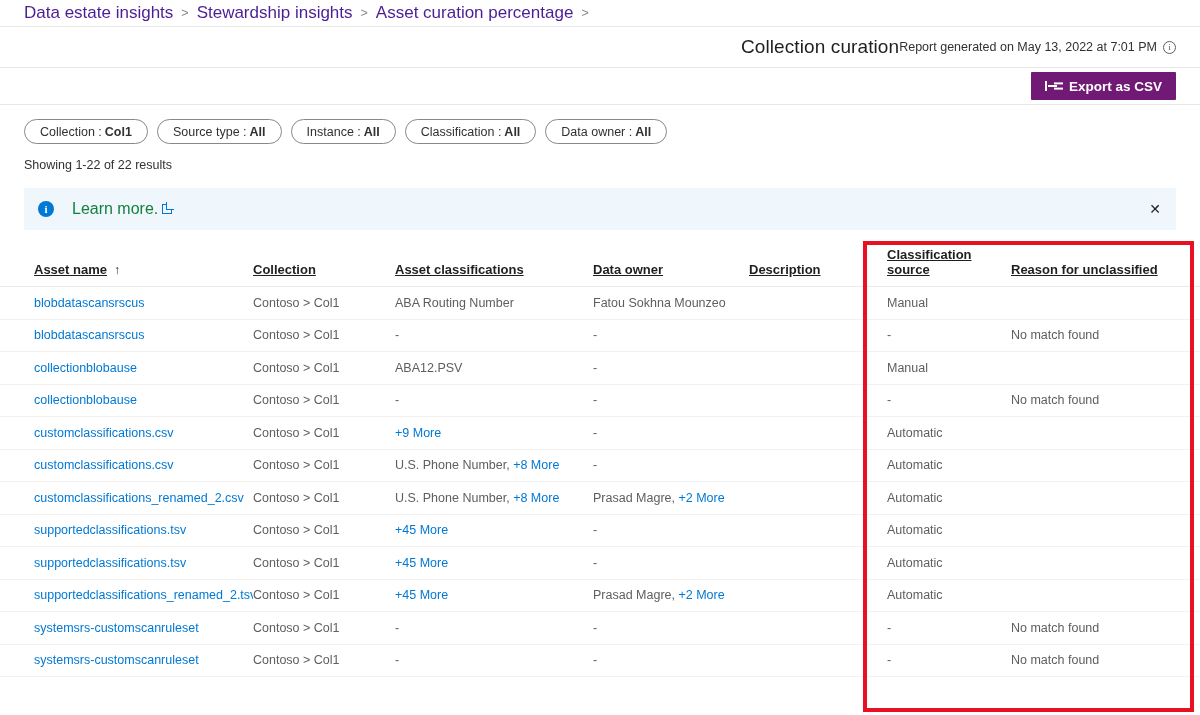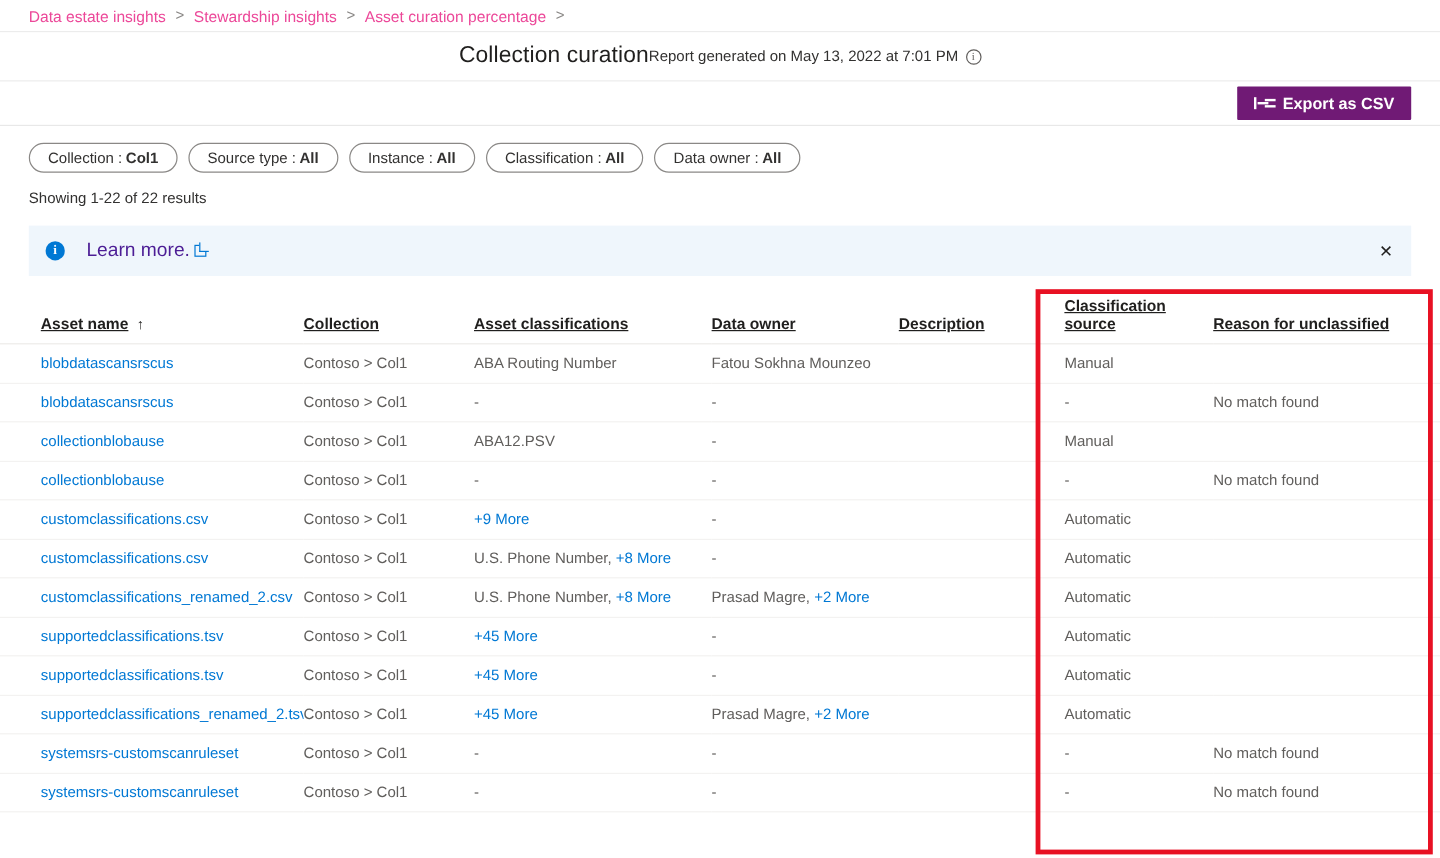--- a/index.html
+++ b/index.html
@@ -15,38 +15,38 @@
   
   .breadcrumb-bar {
     height: 27px;
     display: flex;
     align-items: center;
     padding-left: 24px;
     border-bottom: 1px solid #e8e8e8;
     background: #fff;
   }
   .crumb {
-    font-size: 13px;
-    color: #ec4899;
+    font-size: 17px;
+    color: #4c1d95;
     cursor: pointer;
     white-space: nowrap;
   }
   .crumb-sep {
     font-size: 12.5px;
     color: #8a8886;
     margin: 0 8px;
     user-select: none;
   }
 
   
   .title-bar {
     height: 41px;
     display: flex;
     align-items: center;
-    justify-content: center;
+    justify-content: flex-end;
     padding: 0 24px 0 24px;
     border-bottom: 1px solid #e8e8e8;
     background: #fff;
   }
   .page-title {
     font-size: 19px;
     font-weight: 400;
     color: #201f1e;
     letter-spacing: 0.1px;
   }
@@ -168,21 +168,21 @@
     align-items: center;
     justify-content: center;
     flex: none;
     margin-right: 12px;
   }
   .banner-text {
     font-size: 12.5px;
     color: #323130;
   }
   .banner-link {
-    color: #4c1d95;
+    color: #15803d;
     cursor: pointer;
     margin-left: 6px;
     text-align: center;
   }
   .ext-link-icon {
     display: inline-block;
     width: 10px; height: 10px;
     border: 1.2px solid #0078d4;
     position: relative;
     margin-left: 4px;

